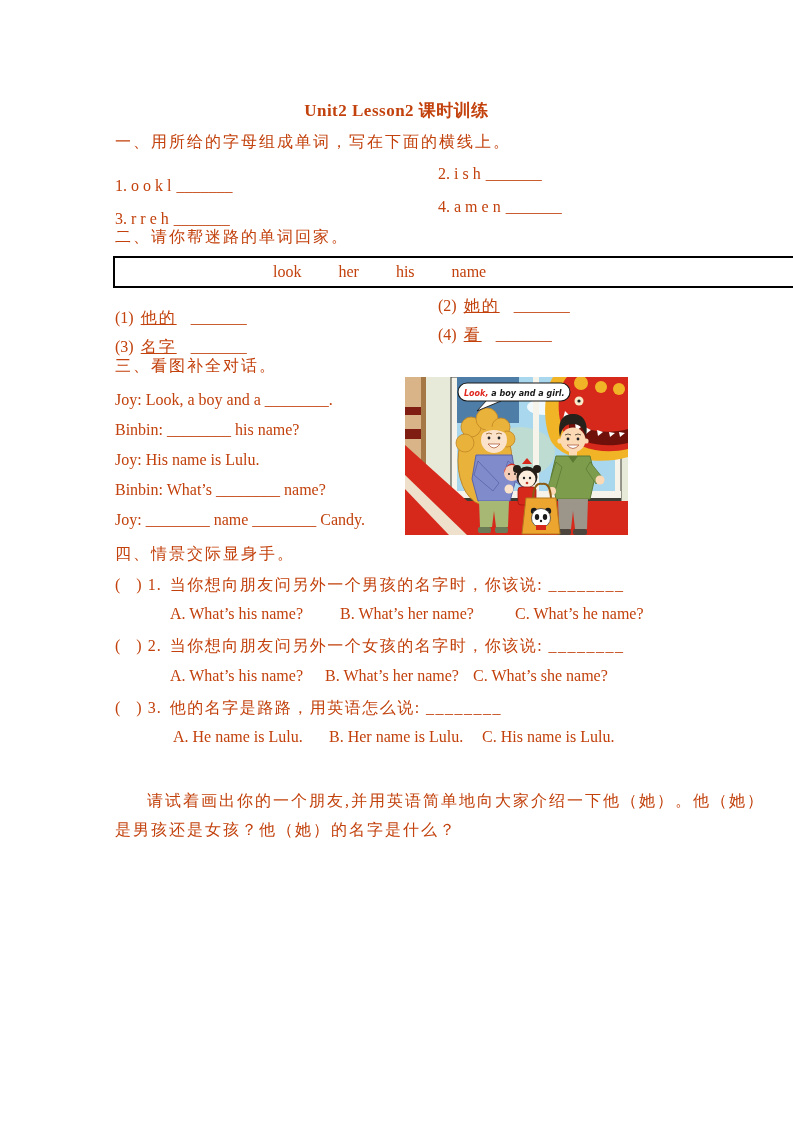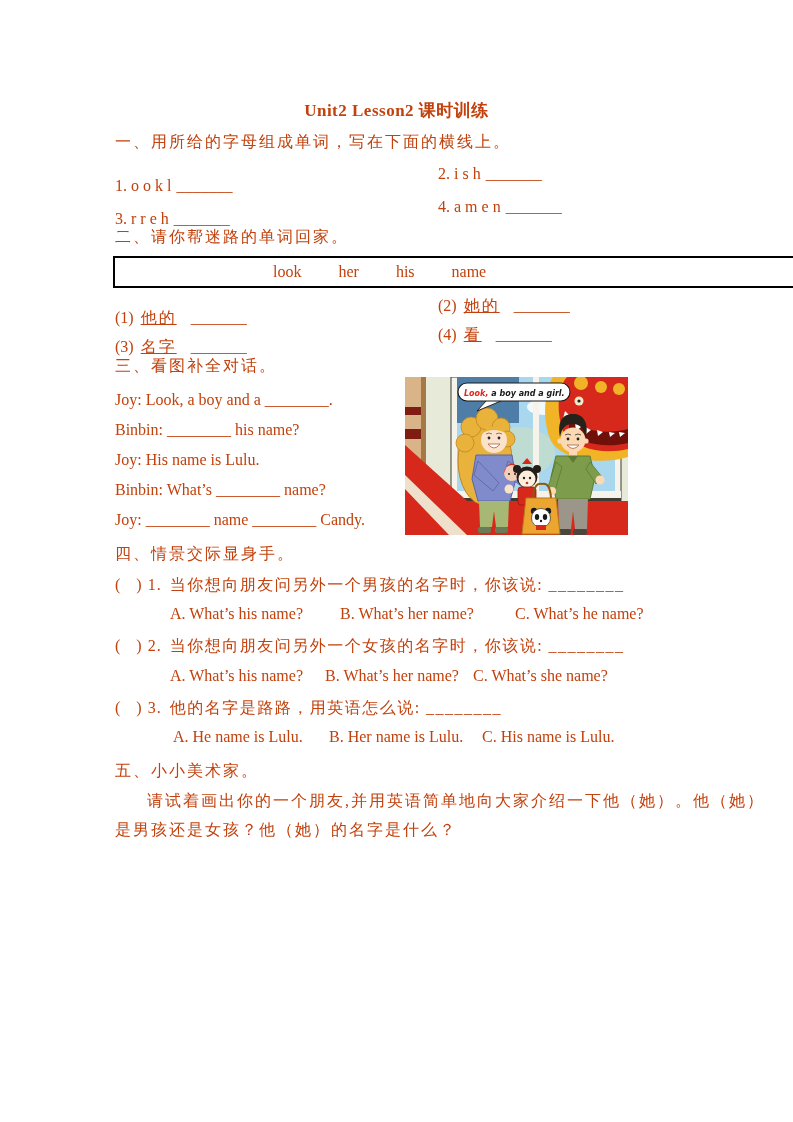--- a/index.html
+++ b/index.html
@@ -230,17 +230,16 @@
 
   <div class="row" style="top:698px">
     <span class="qprefix">(&nbsp;&nbsp;&nbsp;) 3.</span><span class="zh-mix">他的名字是路路，用英语怎么说: ________</span>
   </div>
   <div class="row" style="top:728px">
     <span class="opt" style="left:58px">A. He name is Lulu.</span>
     <span class="opt" style="left:214px">B. Her name is Lulu.</span>
     <span class="opt" style="left:367px">C. His name is Lulu.</span>
   </div>
 
-  <div class="row zh" style="top:761px">五、小小美术家。</div>
   <div class="para zh indent" style="top:791px">请试着画出你的一个朋友,并用英语简单地向大家介绍一下他（她）。他（她）</div>
   <div class="para zh" style="top:820px">是男孩还是女孩？他（她）的名字是什么？</div>
 
 </div>
 
 </body></html>

